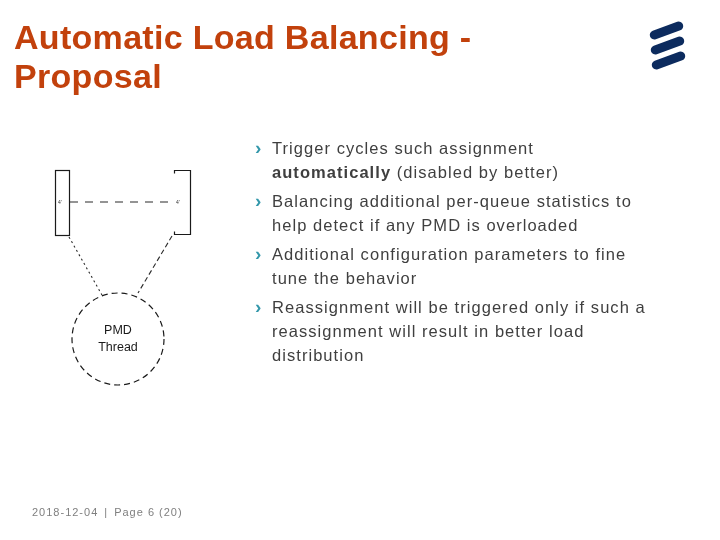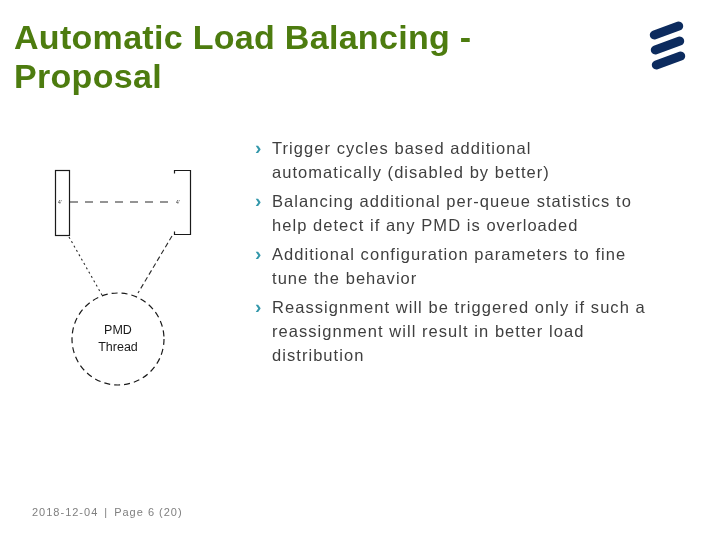--- a/index.html
+++ b/index.html
@@ -18,21 +18,21 @@
 
   
   .title {
     position: absolute;
     left: 14px;
     top: 18px;
     width: 600px;
     font-size: 34px;
     font-weight: bold;
     line-height: 39px;
-    color: #4d7c0f;
+    color: #c2410c;
     letter-spacing: 0.3px;
   }
 
   
   .logo {
     position: absolute;
     left: 648px;
     top: 20px;
     width: 44px;
     height: 48px;
@@ -83,21 +83,21 @@
     flex: 0 0 17px;
     color: #3498AB;
     font-size: 19px;
     line-height: 24px;
     font-weight: bold;
   }
   .bullet .btext {
     flex: 1 1 auto;
     white-space: pre-line;
   }
-  .bullet .btext b { font-weight: normal; }
+  .bullet .btext b { font-weight: bold; }
 
   
   .footer {
     position: absolute;
     left: 32px;
     top: 506px;
     font-size: 11px;
     color: #7F7F7F;
     letter-spacing: 1px;
     white-space: nowrap;
@@ -134,21 +134,21 @@
 
     <circle cx="118" cy="339" r="46" fill="#ffffff" stroke="#1a1a1a" stroke-width="1.2" stroke-dasharray="6 4"></circle>
     <text class="node-label" x="118" y="334">PMD</text>
     <text class="node-label" x="118" y="351">Thread</text>
   </svg>
 
   <div class="bullets">
 
     <div class="bullet">
       <span class="marker">›</span>
-      <span class="btext"><span>Trigger cycles based additional
+      <span class="btext"><span>Trigger cycles such assignment
 </span><b>automatically</b><span> (disabled by better)</span></span>
     </div>
 
     <div class="bullet">
       <span class="marker">›</span>
       <span class="btext">Balancing additional per-queue statistics to
 help detect if any PMD is overloaded</span>
     </div>
 
     <div class="bullet">

